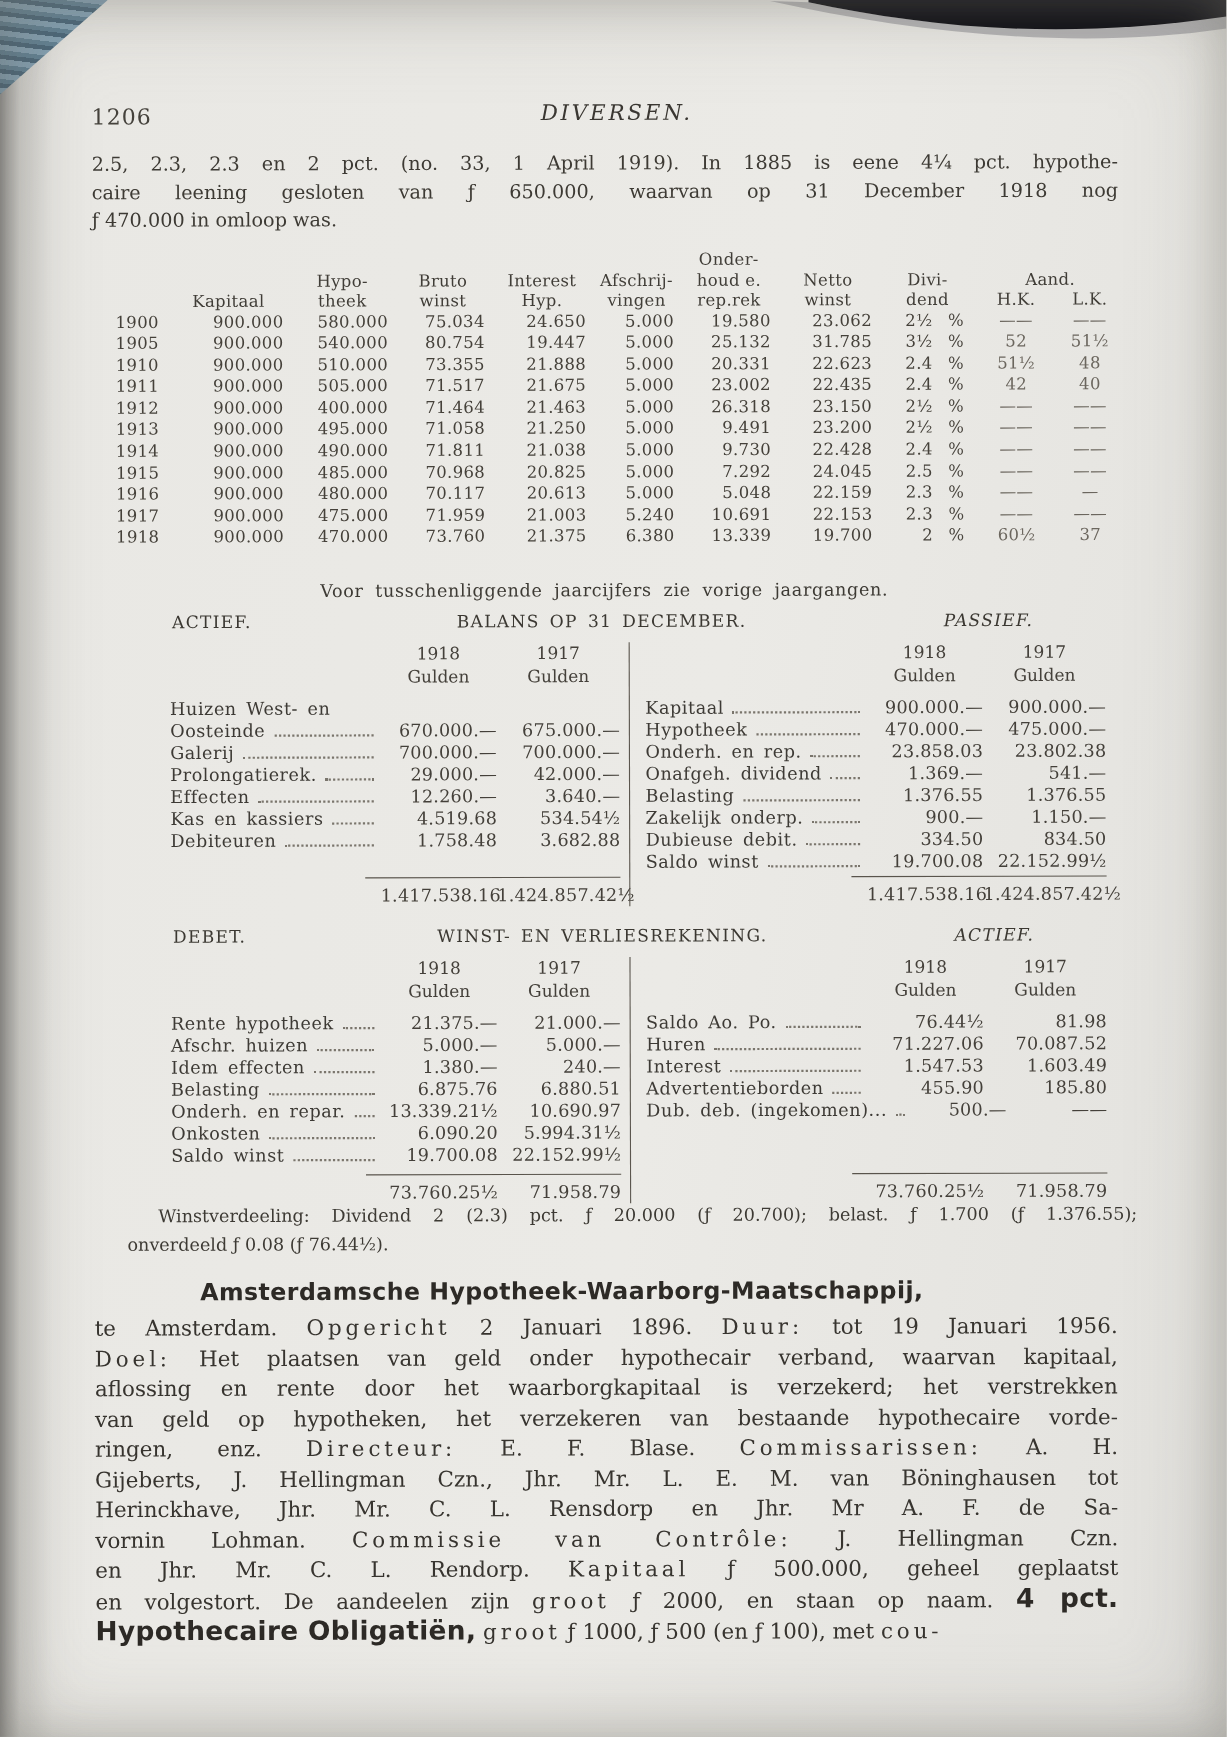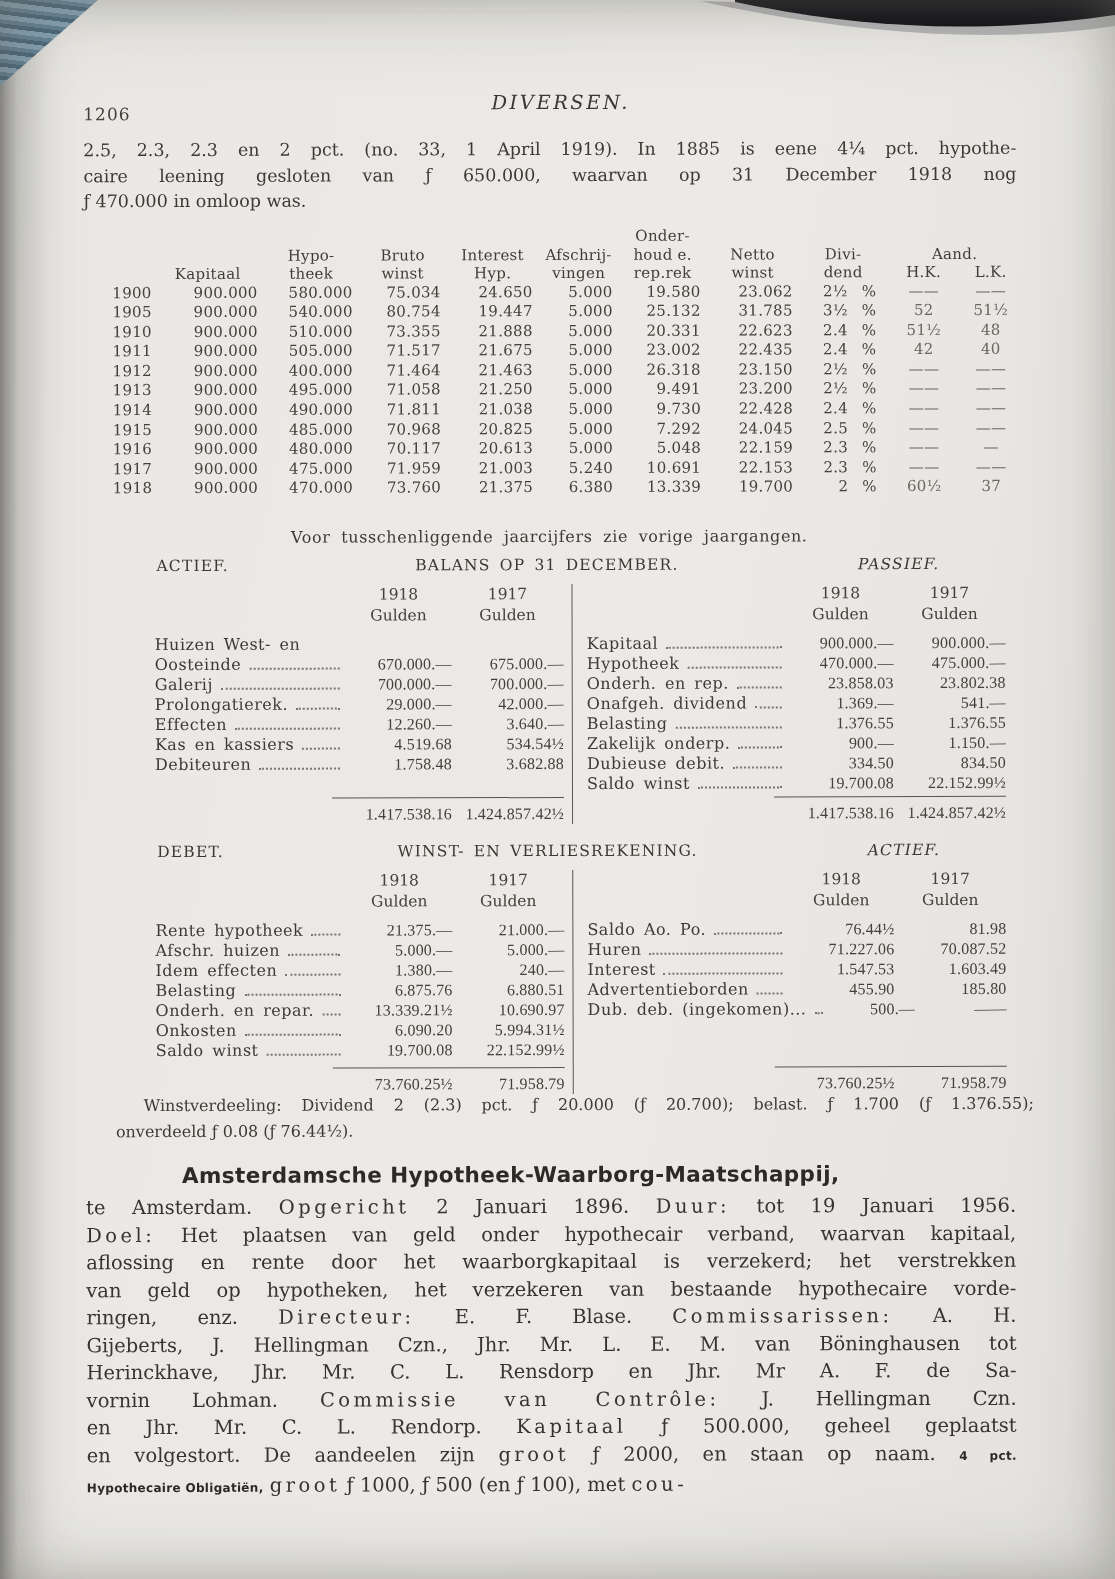--- a/index.html
+++ b/index.html
@@ -5,37 +5,37 @@
   html,body{margin:0;padding:0;width:1115px;height:1579px;overflow:hidden;}
   body{background:#d9d8d5;font-family:"DejaVu Serif", serif;}
   .page{position:relative;width:1115px;height:1579px;background:linear-gradient(100deg,#dcdbd8 0%,#e9e8e4 5%,#ebeae6 55%,#e4e3df 92%,#deddda 100%);color:#3d3a35;}
   .vignette{position:absolute;inset:0;pointer-events:none;box-shadow:inset 0 0 90px rgba(120,115,105,.30), inset 24px 0 50px rgba(110,108,104,.22), inset -14px 0 30px rgba(140,137,130,.18);}
   .edge-left{position:absolute;left:0;top:0;bottom:0;width:48px;background:linear-gradient(to right,#8f8e8c 0,#b3b2af 7px,rgba(205,204,200,.55) 18px,rgba(228,227,223,0) 48px);}
   .corner-blue{position:absolute;left:0;top:0;width:98px;height:86px;clip-path:polygon(0 0,100% 0,0 100%);background:repeating-linear-gradient(187deg,#7b9cb1 0 5px,#54788e 5px 9px,#3a5a70 9px 13px);opacity:.92;}
   .swoosh{position:absolute;top:0;left:0;}
   .content{position:absolute;inset:0;transform:rotate(-0.15deg);}
 
   .runhead{position:absolute;top:91px;left:85px;right:75px;height:26px;}
-  .pagenum{position:absolute;left:0;top:12px;font-size:17px;letter-spacing:1px;color:#45423c;}
+  .pagenum{position:absolute;left:0;top:2px;font-size:20px;letter-spacing:1px;color:#45423c;}
   .runtitle{display:block;text-align:center;font-style:italic;font-size:19.5px;letter-spacing:2.5px;color:#3a3732;}
 
   .intro{position:absolute;top:137px;left:85px;width:933px;font-size:17.5px;color:#3d3a34;}
   .text-line{line-height:25.5px;white-space:normal;}
   .just{text-align:justify;text-align-last:justify;}
 
   .year-table{position:absolute;top:227px;left:95px;width:930px;font-size:15px;color:#45413a;}
   .yt-grid{display:grid;grid-template-columns:58px 112px 95px 88px 92px 80px 88px 92px 55px 34px 72px 62px;}
   .hrow{height:18.5px;line-height:18.5px;}
   .h{letter-spacing:.3px;color:#403d37;}
   .ctr{text-align:center;}
   .g2{grid-column:2}.g3{grid-column:3}.g4{grid-column:4}.g5{grid-column:5}.g6{grid-column:6}.g7{grid-column:7}.g8{grid-column:8}
   .g9s{grid-column:9 / span 2}.g11{grid-column:11}.g12{grid-column:12}.g11s{grid-column:11 / span 2}
   .yt-row{height:19.6px;line-height:19.6px;}
   .yt-row .c{letter-spacing:.3px;}
-  .c.l{text-align:right;padding-left:4px;}
+  .c.l{text-align:center;padding-left:4px;}
   .c.r{text-align:right;padding-right:6px;}
   .c.pct{text-align:left;padding-left:8px;color:#4a463f;}
   .c.q{text-align:center;color:#6b665e;}
 
   .note{position:absolute;top:527px;left:85px;width:930px;text-align:center;font-size:16px;letter-spacing:.6px;word-spacing:5px;color:#3d3a34;}
 
   .sec{position:absolute;left:85px;width:925px;}
   .sec-titles{position:relative;height:24px;font-size:15.5px;letter-spacing:1.2px;color:#3b3832;}
   .side-label.sl-left{position:absolute;left:72px;top:0;}
   .sec-title{position:absolute;left:0;right:0;top:0;text-align:center;word-spacing:3px;}
@@ -46,41 +46,41 @@
   .half.hright{width:438px;border-left:1.5px solid #5b564e;padding-left:14px;padding-right:4px;}
   .colheads{display:flex;justify-content:flex-end;height:46px;margin-bottom:4px;}
   .ch{display:block;text-align:center;}
   .ch .chy,.ch .chu{display:block;line-height:21px;font-size:15.5px;color:#44403a;}
   .ch.w1{width:106px}.ch.w2{width:112px}
   .items{display:block;}
   .item-pre{height:20px;line-height:20px;letter-spacing:.5px;word-spacing:3px;}
   .b-row{display:flex;align-items:flex-end;height:20px;line-height:20px;}
   .b-row .lbl{white-space:nowrap;letter-spacing:.5px;word-spacing:3px;}
   .leader{flex:1;border-bottom:2px dotted #7a756c;margin:0 6px 5px 8px;min-width:8px;}
-  .val{text-align:right;letter-spacing:.2px;color:#44403a;font-family:Liberation Serif, serif;}
+  .val{text-align:right;letter-spacing:.2px;color:#44403a;}
   .val.v1{width:106px}.val.v2{width:112px}
   .totrule{margin-top:auto;width:232px;border-top:1.5px solid #59544c;align-self:flex-end;}
   .b-row.totals{margin-top:4px;height:22px;}
   .b-row.totals .lbl{flex:1;}
   .balance-sec{top:556px;}
   .balance-sec .sec-body{height:240px;}
   .pnl-sec{top:842px;}
   .pnl-sec .sec-body{height:224px;}
 
   .winst{position:absolute;top:1092px;left:85px;width:948px;font-size:16px;color:#3d3a34;}
   .wv-line{line-height:26px;}
   .wv1{text-indent:58px;text-align:justify;text-align-last:justify;}
   .wv2{margin-left:30px;}
 
   .company{position:absolute;top:1160px;left:85px;width:930px;font-size:19.5px;color:#37342f;}
   .co-heading{font-family:"DejaVu Sans", sans-serif;font-weight:bold;font-size:21.5px;letter-spacing:.4px;padding-left:96px;line-height:30px;margin-bottom:3px;color:#2d2a26;}
   .co-line{line-height:27.5px;}
   .seg-n{}
   .seg-sp{letter-spacing:3.5px;}
-  .seg-b{font-family:"DejaVu Sans", sans-serif;font-weight:bold;font-size:12px;letter-spacing:.3px;color:#2d2a26;}
+  .seg-b{font-family:"DejaVu Sans", sans-serif;font-weight:bold;font-size:24px;letter-spacing:.3px;color:#2d2a26;}
 </style>
 </head>
 <body>
 
 <div class="page">
   <div class="edge-left"></div>
   <div class="corner-blue"></div>
   <svg class="swoosh" width="1115" height="60" viewBox="0 0 1115 60">
     <path d="M700,1 C830,30 980,46 1115,26 L1115,12 C960,36 840,24 735,2 Z" fill="rgba(60,60,72,0.30)"></path>
     <path d="M735,2 C845,25 965,37 1115,15 L1115,0 L735,0 Z" fill="#0d0d13"></path>

